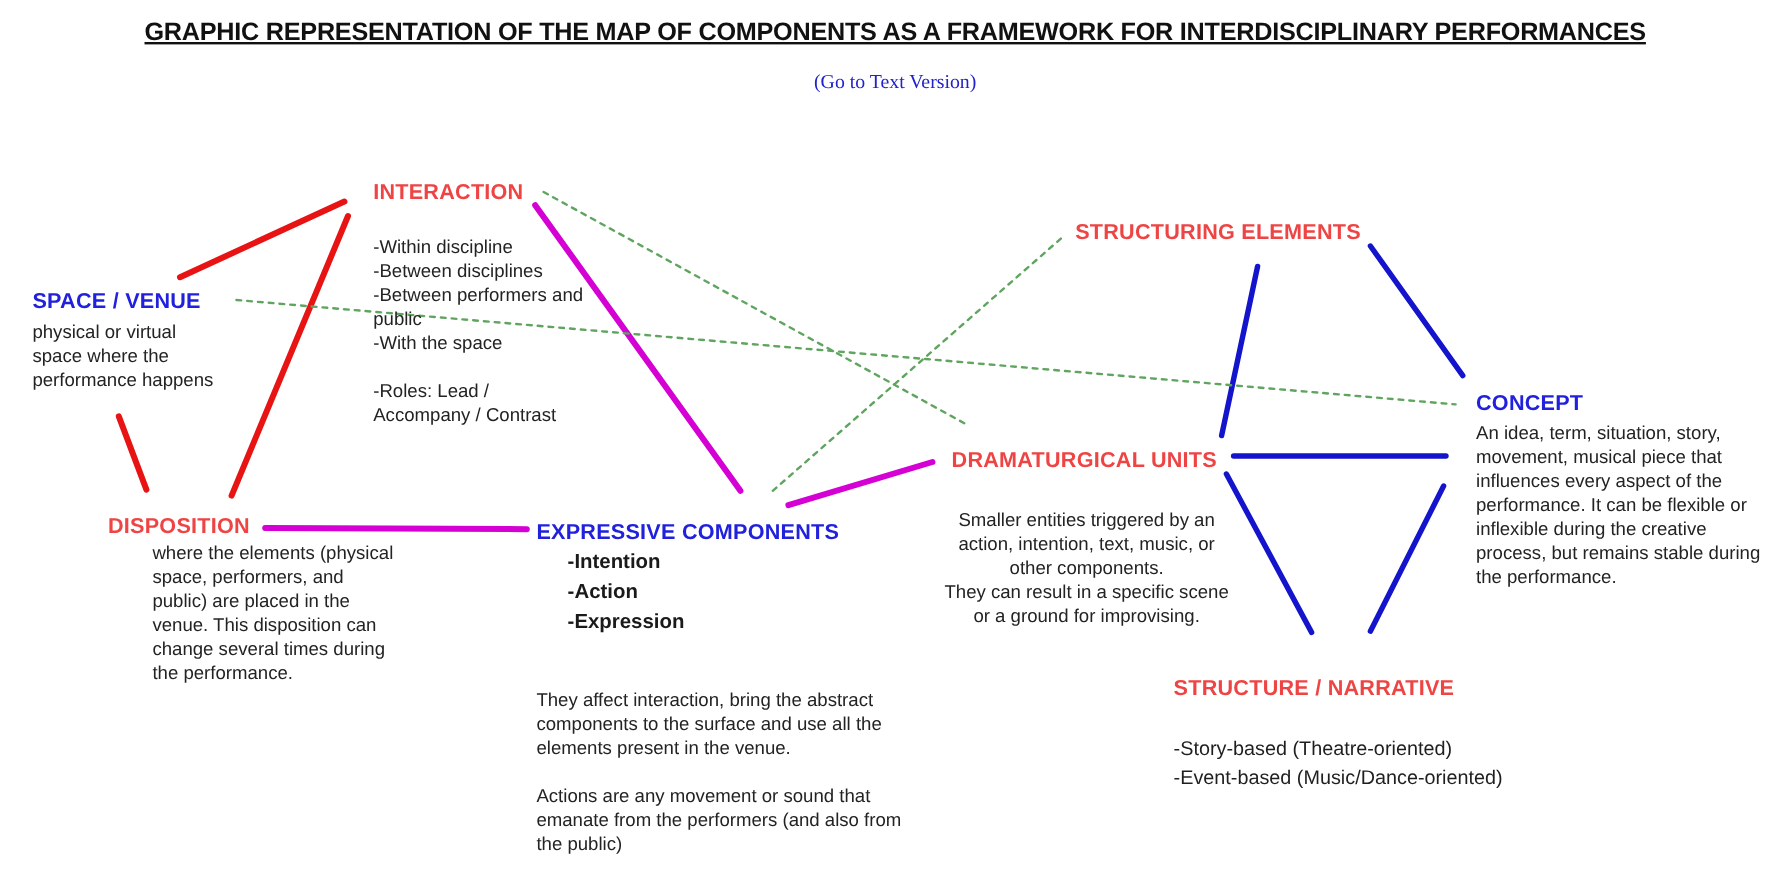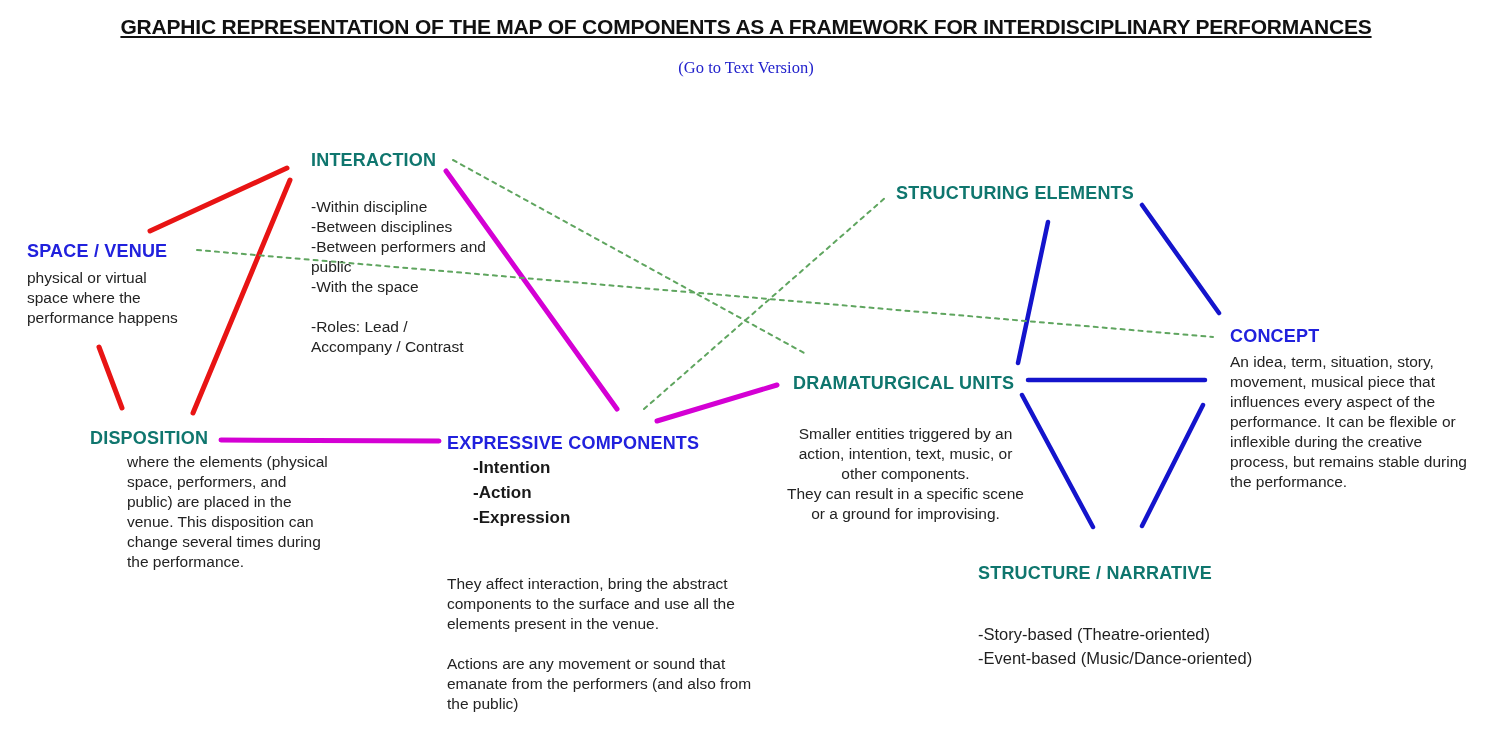--- a/index.html
+++ b/index.html
@@ -23,21 +23,21 @@
   }
   .text-version {
     left: 0; top: 56px; width: 100%;
     text-align: center;
     font-family: "Liberation Serif", serif;
     font-size: 16.5px; color: #2222cc;
     line-height: 24px;
   }
   .text-version span { cursor: pointer; }
   .h {
-    font-size: 18px; font-weight: bold; color: #0f766e;
+    font-size: 18px; font-weight: bold; color: #ef4444;
     line-height: 22px; letter-spacing: 0.2px; white-space: nowrap;
   }
   .h.blue { color: #2121dd; }
   .body-text {
     font-size: 15.5px; color: #232323;
     line-height: 20px; white-space: pre-line;
   }
   .body-text.center { text-align: center; }
   .bold-list {
     font-size: 17px; font-weight: bold; color: #1a1a1a;
@@ -121,16 +121,16 @@
   <div class="block h blue" style="left:1230px; top:325px;">CONCEPT</div>
   <div class="block body-text" style="left:1230px; top:352px;">An idea, term, situation, story,
 movement, musical piece that
 influences every aspect of the
 performance. It can be flexible or
 inflexible during the creative
 process, but remains stable during
 the performance.</div>
 
   <div class="block h" style="left:978px; top:562px;">STRUCTURE / NARRATIVE</div>
-  <div class="block big-list" style="left:978px; top:612px;margin-top:10px;">-Story-based (Theatre-oriented)
+  <div class="block big-list" style="left:978px; top:612px;">-Story-based (Theatre-oriented)
 -Event-based (Music/Dance-oriented)</div>
 
 </div>
 
 </body></html>

